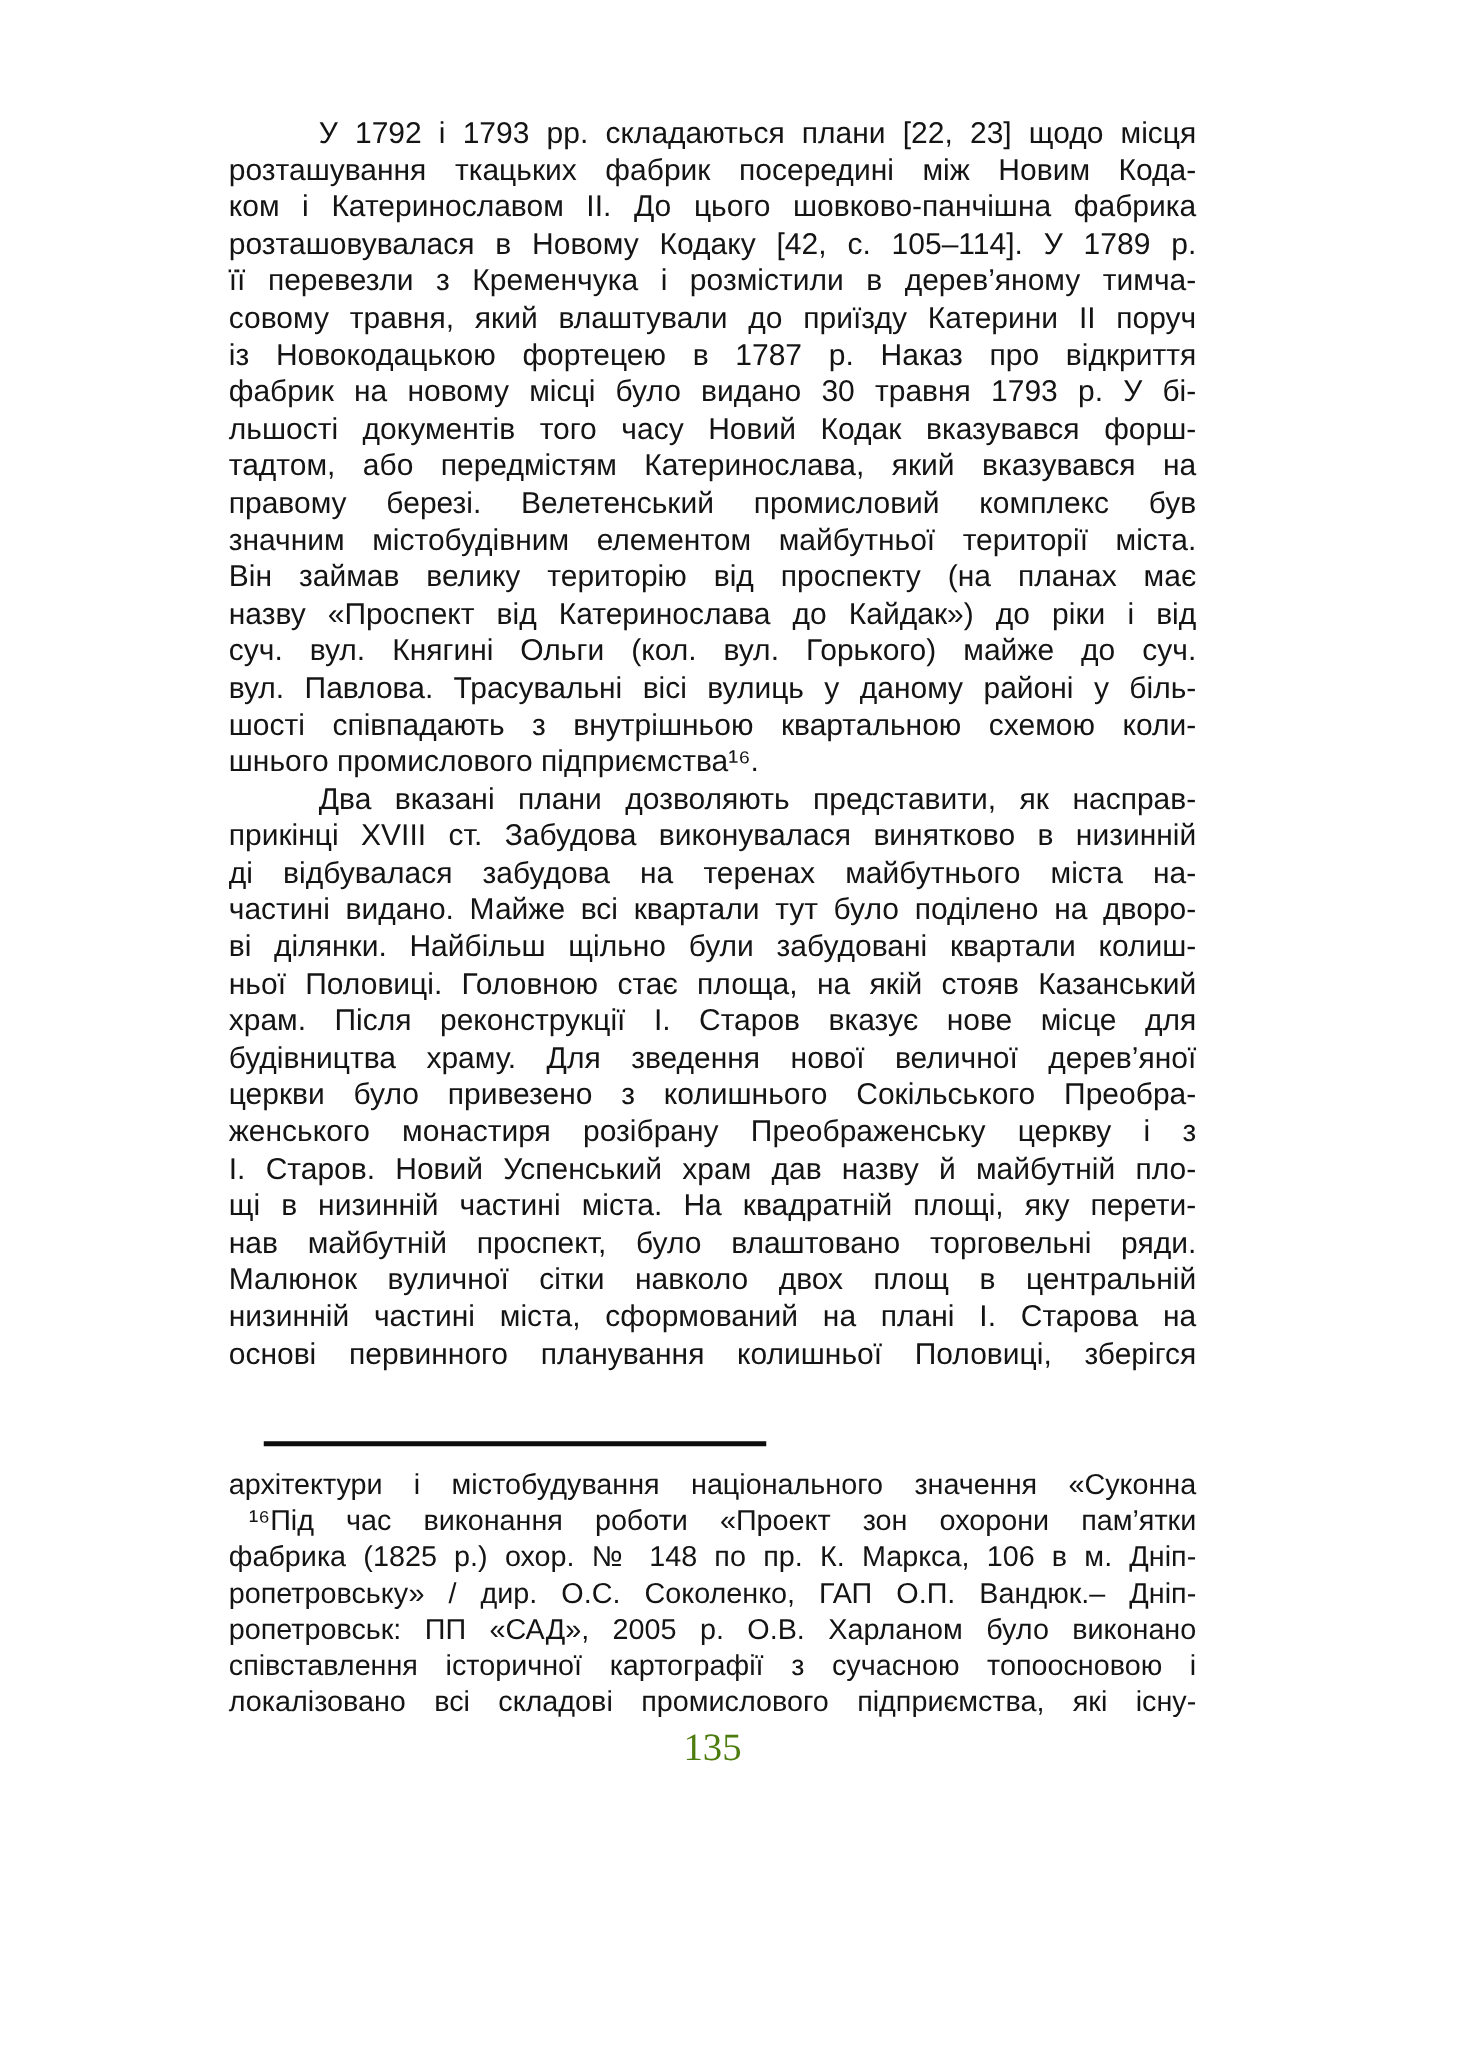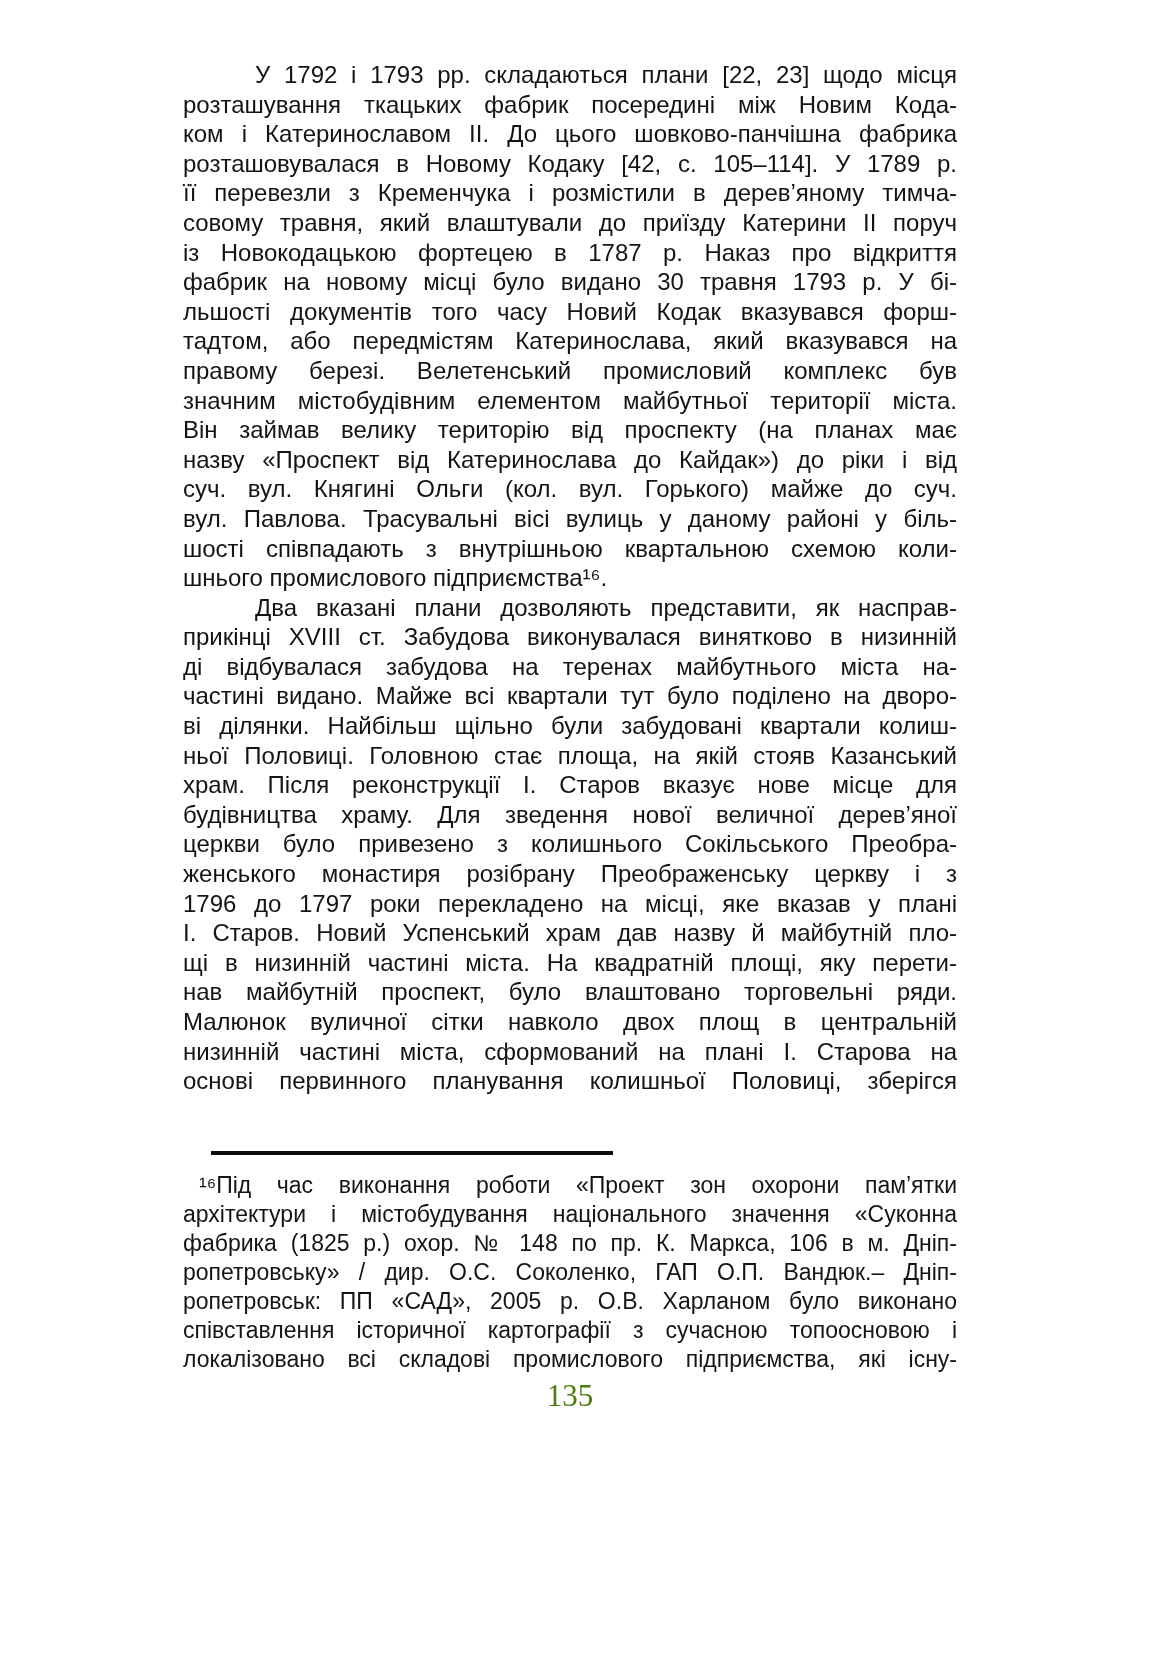--- a/index.html
+++ b/index.html
@@ -9,21 +9,21 @@
   }
   body {
     width: 1170px;
     height: 1654px;
     overflow: hidden;
     font-family: "Liberation Sans", "DejaVu Sans", sans-serif;
     color: #141414;
   }
   .page {
     box-sizing: border-box;
-    padding: 60px 0 0 183px;
+    padding: 92px 0 0 183px;
     width: 1152px;
     height: 1654px;
   }
   .text-col {
     width: 774px;
   }
   .main .line {
     font-size: 24px;
     line-height: 29.6px;
     text-align: justify;
@@ -89,34 +89,33 @@
         <div class="line indent">Два вказані плани дозволяють представити, як насправ-</div>
         <div class="line">прикінці XVIII ст. Забудова виконувалася винятково в низинній</div>
         <div class="line">ді відбувалася забудова на теренах майбутнього міста на-</div>
         <div class="line">частині видано. Майже всі квартали тут було поділено на дворо-</div>
         <div class="line">ві ділянки. Найбільш щільно були забудовані квартали колиш-</div>
         <div class="line">ньої Половиці. Головною стає площа, на якій стояв Казанський</div>
         <div class="line">храм. Після реконструкції І. Старов вказує нове місце для</div>
         <div class="line">будівництва храму. Для зведення нової величної дерев’яної</div>
         <div class="line">церкви було привезено з колишнього Сокільського Преобра-</div>
         <div class="line">женського монастиря розібрану Преображенську церкву і з</div>
-        <div class="line">1796 до 1797 роки перекладено на місці, яке вказав у плані</div>
         <div class="line">І. Старов. Новий Успенський храм дав назву й майбутній пло-</div>
         <div class="line">щі в низинній частині міста. На квадратній площі, яку перети-</div>
         <div class="line">нав майбутній проспект, було влаштовано торговельні ряди.</div>
         <div class="line">Малюнок вуличної сітки навколо двох площ в центральній</div>
         <div class="line">низинній частині міста, сформований на плані І. Старова на</div>
         <div class="line">основі первинного планування колишньої Половиці, зберігся</div>
       </div>
     </div>
   <div class="separator"></div>
   <div class="text-col footnote">
       <div class="paragraph">
+        <div class="line">архітектури і містобудування національного значення «Суконна</div>
         <div class="line indent">¹⁶Під час виконання роботи «Проект зон охорони пам’ятки</div>
-        <div class="line">архітектури і містобудування національного значення «Суконна</div>
         <div class="line">фабрика (1825 р.) охор. № 148 по пр. К. Маркса, 106 в м. Дніп-</div>
         <div class="line">ропетровську» / дир. О.С. Соколенко, ГАП О.П. Вандюк.– Дніп-</div>
         <div class="line">ропетровськ: ПП «САД», 2005 р. О.В. Харланом було виконано</div>
         <div class="line">співставлення історичної картографії з сучасною топоосновою і</div>
         <div class="line">локалізовано всі складові промислового підприємства, які існу-</div>
       </div>
     </div>
   <div class="page-number">135</div>
 </div>
 

